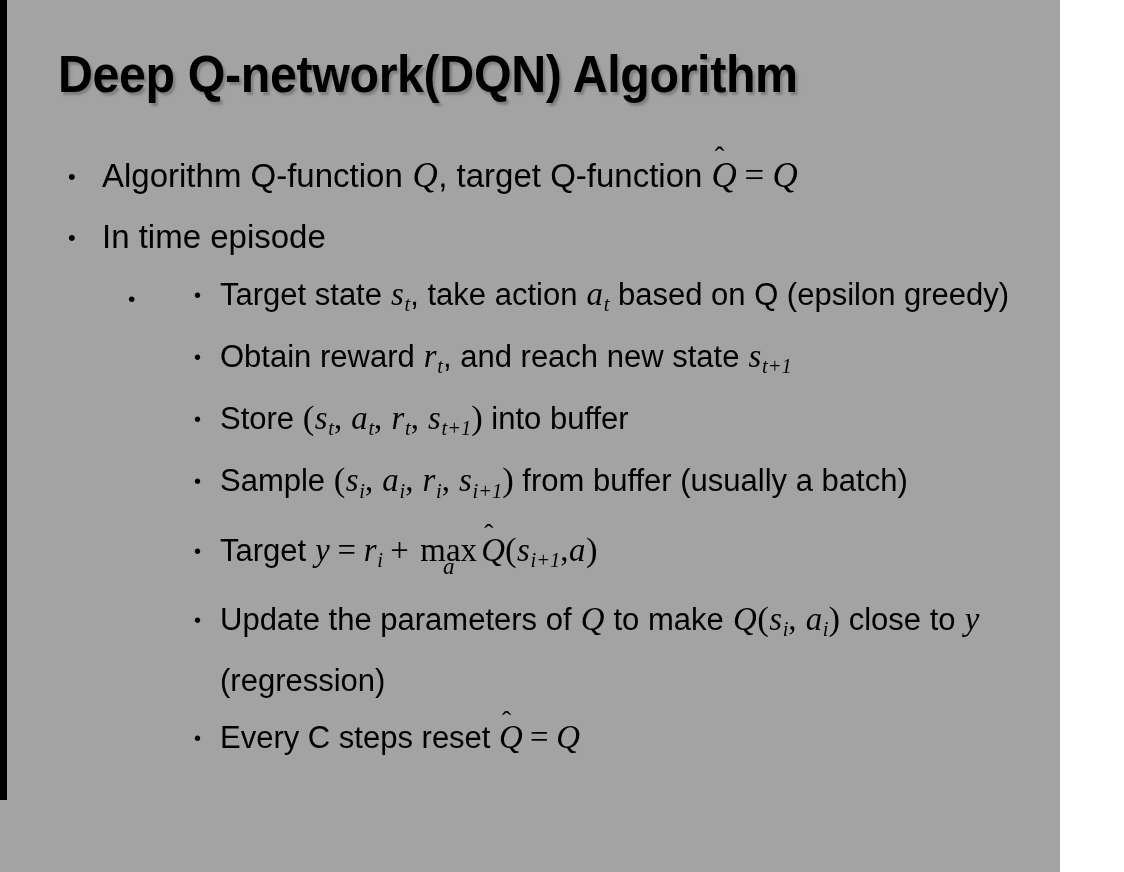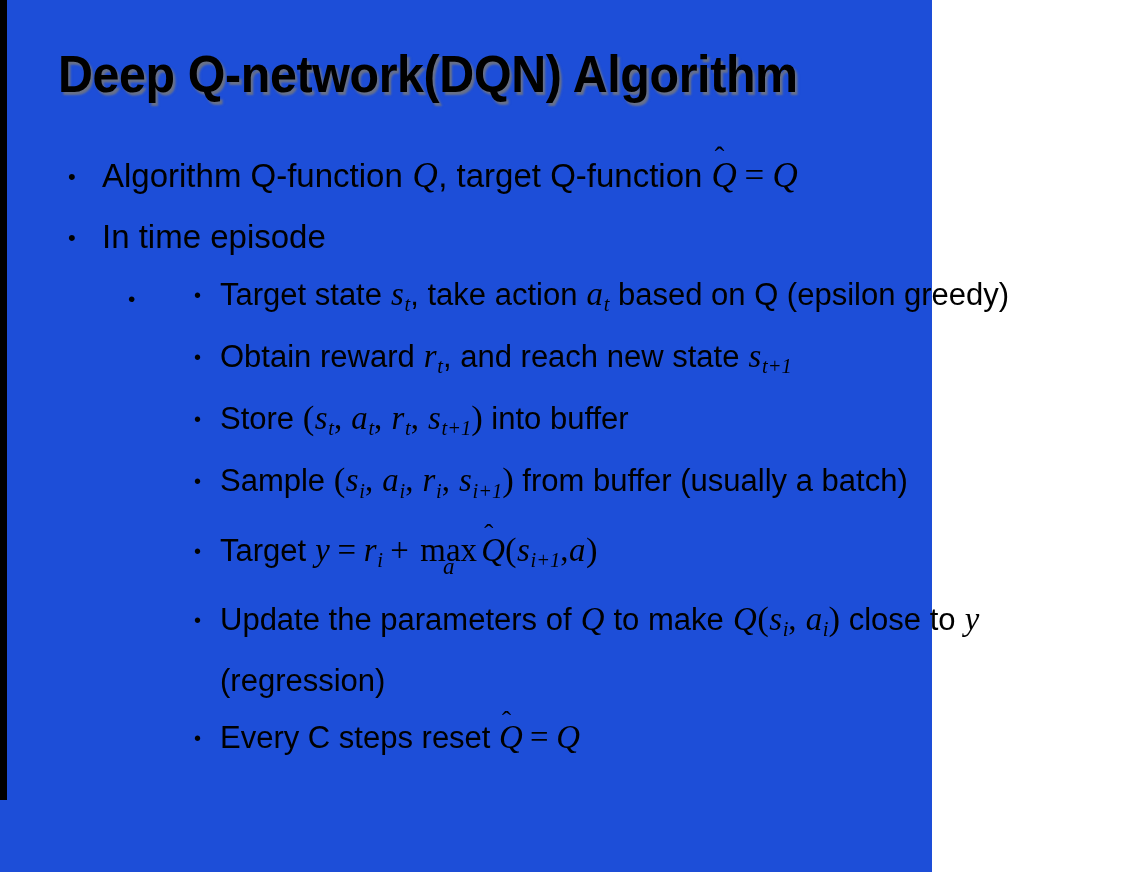--- a/index.html
+++ b/index.html
@@ -10,23 +10,23 @@
   body {
     width: 1124px;
     height: 872px;
     overflow: hidden;
     font-family: "Liberation Sans", sans-serif;
     color: #000000;
   }
 
   .slide {
     position: relative;
-    width: 932px;
+    width: 1060px;
     height: 872px;
-    background: #1d4ed8;
+    background: #a3a3a3;
     box-sizing: border-box;
   }
 
   
   .left-edge-rule {
     position: absolute;
     left: 0;
     top: 0;
     width: 7px;
     height: 800px;

